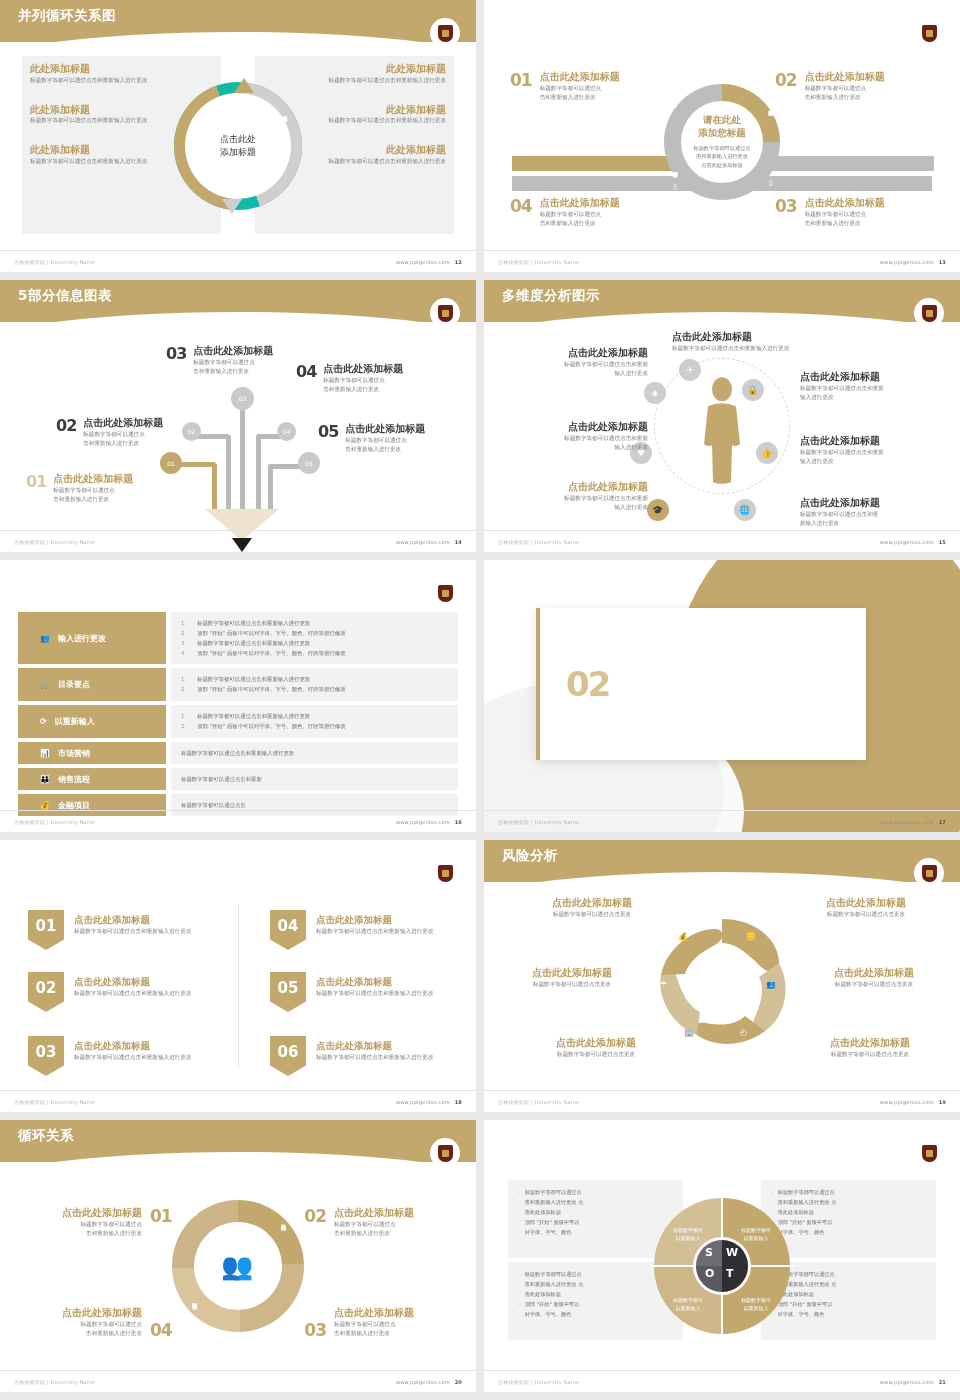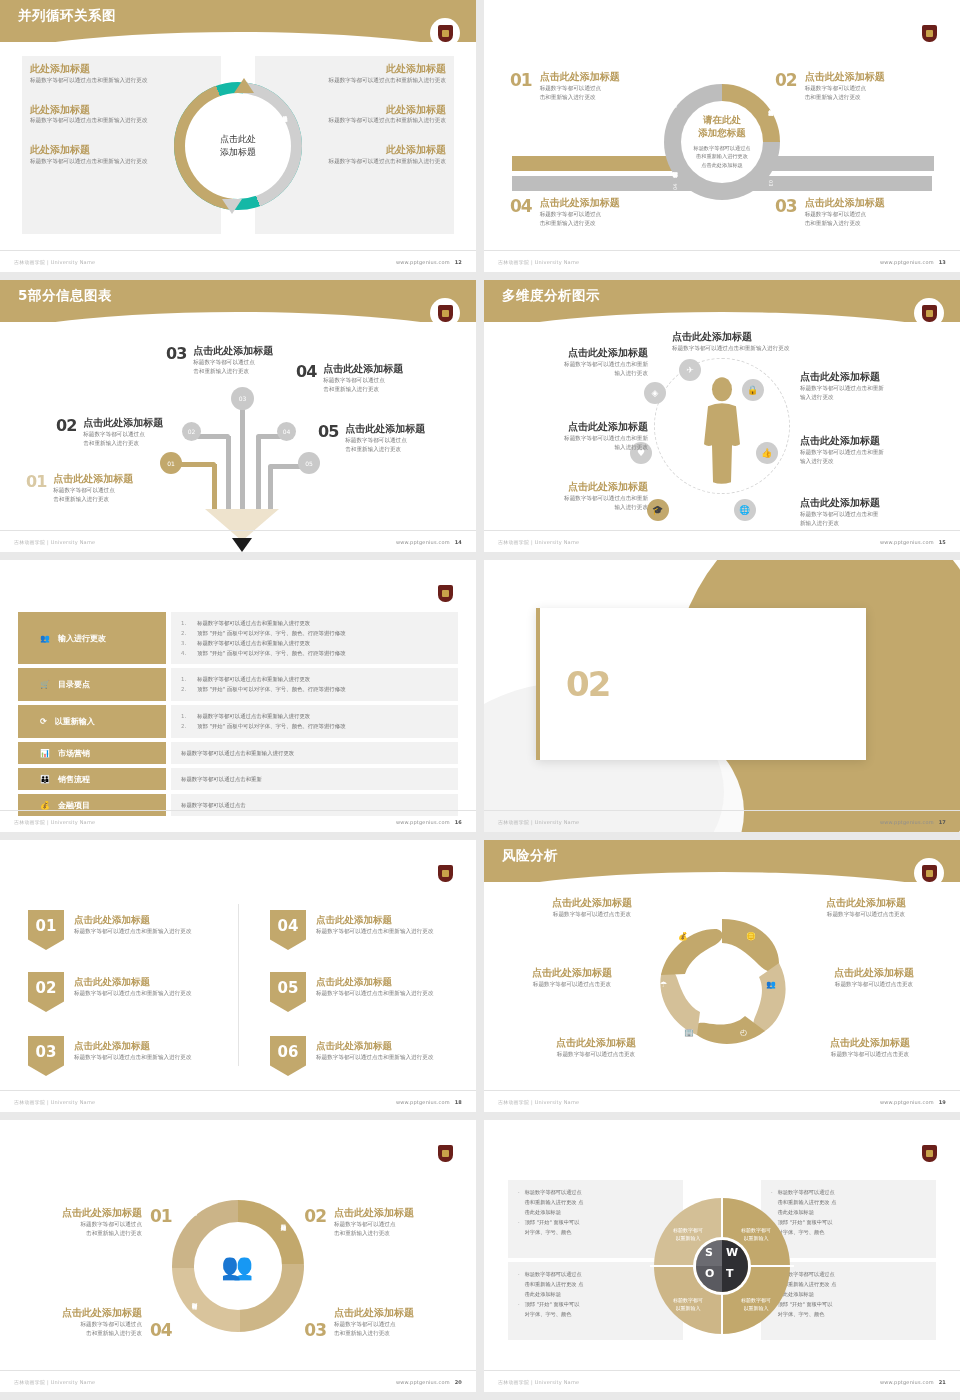--- a/index.html
+++ b/index.html
@@ -722,20 +722,23 @@
   <div class="ftr">
     <span class="uni">吉林动画学院 | University Name</span>
     <span class="pg">
       <span>www.pptgenius.com</span>
       <span class="pgnum">19</span>
     </span>
   </div>
 </div>
 
 <div class="slide">
+  <div class="hdr">
+    <div class="hdr-title">循环关系</div>
+  </div>
   <div class="badge">
         <div class="badge-inner"></div>
       </div>
   <div class="body">
     <div class="s20-ring">
       <div class="vtxt" style="left:18px;top:20px;writing-mode:vertical-rl;transform:rotate(180deg);font-size:5.5px;">此处添加标题</div>
       <div class="vtxt" style="right:16px;top:20px;writing-mode:vertical-rl;font-size:5.5px;">此处添加标题</div>
       <div class="vtxt" style="right:16px;bottom:18px;writing-mode:vertical-rl;font-size:5.5px;">此处添加标题</div>
       <div class="vtxt" style="left:18px;bottom:18px;writing-mode:vertical-rl;transform:rotate(180deg);font-size:5.5px;">此处添加标题</div>
       <div class="s20-hole"></div>

